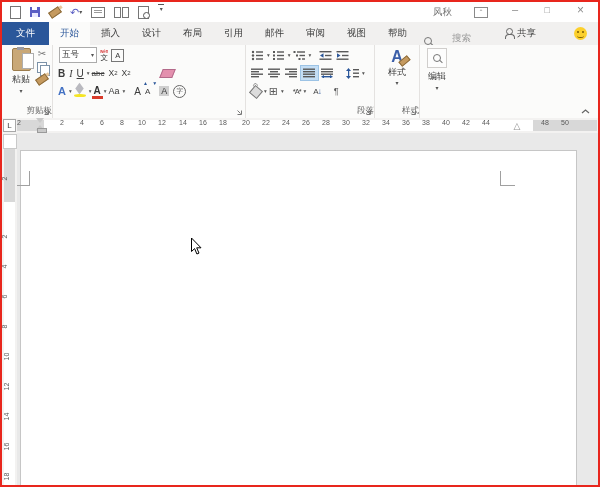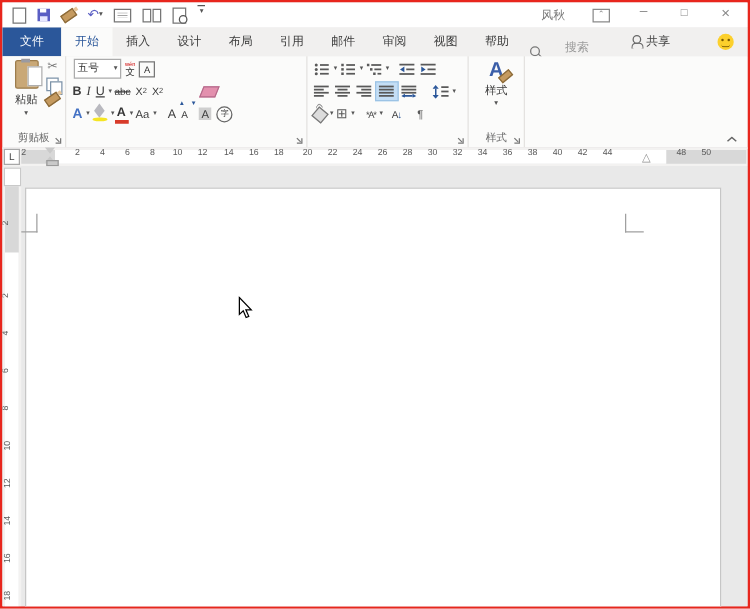--- a/index.html
+++ b/index.html
@@ -47,21 +47,21 @@
   .person{width:5px;height:5px;border:1px solid #666;border-radius:50%;position:relative;top:-2px;}
   .person::after{content:"";position:absolute;left:-2px;top:5px;width:8px;height:4px;border:1px solid #666;border-bottom:none;border-radius:4px 4px 0 0;}
   .sharetxt{font-size:9.5px;color:#444;}
   .smiley{position:absolute;right:11px;top:5px;width:13px;height:13px;border-radius:50%;background:#fcd02c;}
   .smiley::before{content:"";position:absolute;left:3px;top:4px;width:2px;height:2px;background:#7a5b00;border-radius:50%;box-shadow:5px 0 0 #7a5b00;}
   .smiley::after{content:"";position:absolute;left:3px;top:6px;width:7px;height:4px;border-bottom:1.5px solid #7a5b00;border-radius:50%;}
 
   
   .ribbon{position:absolute;left:0;top:43px;right:0;height:73px;background:#fbfbfa;border-bottom:1px solid #d5d3d1;display:flex;}
   .group{position:relative;height:100%;flex:0 0 auto;border-right:1px solid #e4e2e0;}
-  .glabel{position:absolute;bottom:1px;left:0;right:0;text-align:center;font-size:8.5px;color:#696969;}
+  .glabel{position:absolute;bottom:1px;left:0;right:0;text-align:right;font-size:8.5px;color:#696969;}
   .launcher{position:absolute;bottom:2px;right:2px;}
   .rrow{position:absolute;left:3px;display:flex;align-items:center;height:16px;}
   .rbtn{display:flex;align-items:center;padding:0 2px;font-size:9px;color:#3b3b3b;height:15px;}
   .rbtn.sel{background:#c4def5;border:1px solid #9cc3e5;height:14px;}
   .arw{font-size:5.5px;color:#555;margin-left:1px;}
   
   .clipicon{width:17px;height:21px;background:#c9a877;border:1px solid #9c7c4c;border-radius:2px;position:relative;}
   .clipicon::before{content:"";position:absolute;left:4px;top:-2px;width:7px;height:3px;background:#9a9aa2;}
   .clipicon::after{content:"";position:absolute;right:-4px;top:4px;width:10px;height:14px;background:#fff;border:1px solid #aeaeae;}
   .pastebtn{position:absolute;left:4px;top:3px;width:30px;display:flex;flex-direction:column;align-items:center;gap:2px;}
@@ -411,37 +411,47 @@
           </div>
         <span class="arw">▾</span>
         <div class="rbtn sorticon" style="margin-left:5px;">
             <span>A</span>
             <span class="dn">↓</span>
           </div>
         <div class="rbtn" style="margin-left:8px;">
             <span class="marks">¶</span>
           </div>
       </div>
+      <div class="glabel">段落</div>
       <svg class="launcher" width="7" height="7">
           <path d="M5.5 1.5v4h-4M1.5 1.5l3 3" stroke="#777" fill="none" stroke-width="1"></path>
         </svg>
     </div>
 
     <div class="group" style="width:44px;">
       <div class="stylesbig">
         <span class="bigA">A</span>
         <span class="smalllabel">样式</span>
         <span class="dropdown">▾</span>
       </div>
       <div class="glabel">样式</div>
       <svg class="launcher" width="7" height="7">
           <path d="M5.5 1.5v4h-4M1.5 1.5l3 3" stroke="#777" fill="none" stroke-width="1"></path>
         </svg>
     </div>
 
+    <div class="group" style="width:36px;border-right:none;">
+      <div class="editbtn">
+        <span class="editbox">
+            <span class="mag"></span>
+          </span>
+        <span class="smalllabel">编辑</span>
+        <span class="dropdown">▾</span>
+      </div>
+    </div>
 
     <div style="flex:1;position:relative;">
       <svg class="chev" width="9" height="5">
           <path d="M1 4 L4.5 1 L8 4" stroke="#666" fill="none" stroke-width="1.2"></path>
         </svg>
     </div>
   </div>
 
   <div class="hruler">
     <div class="tabsel">L</div>

